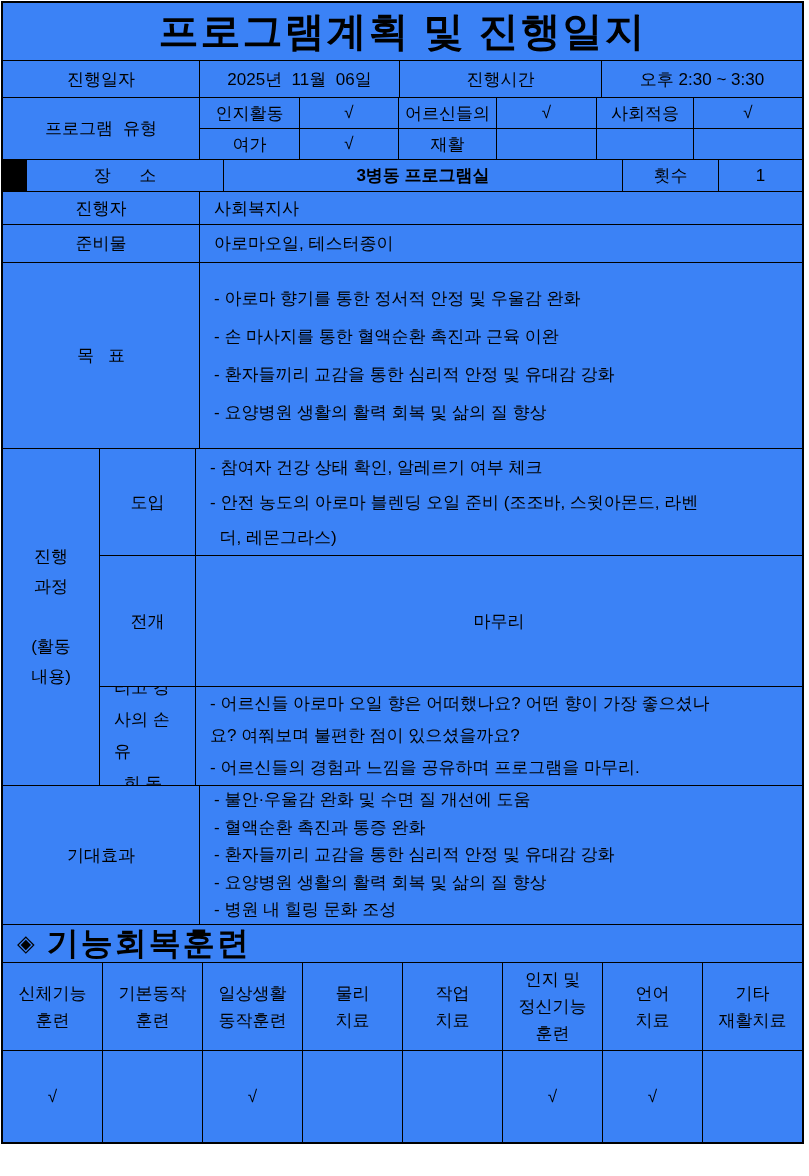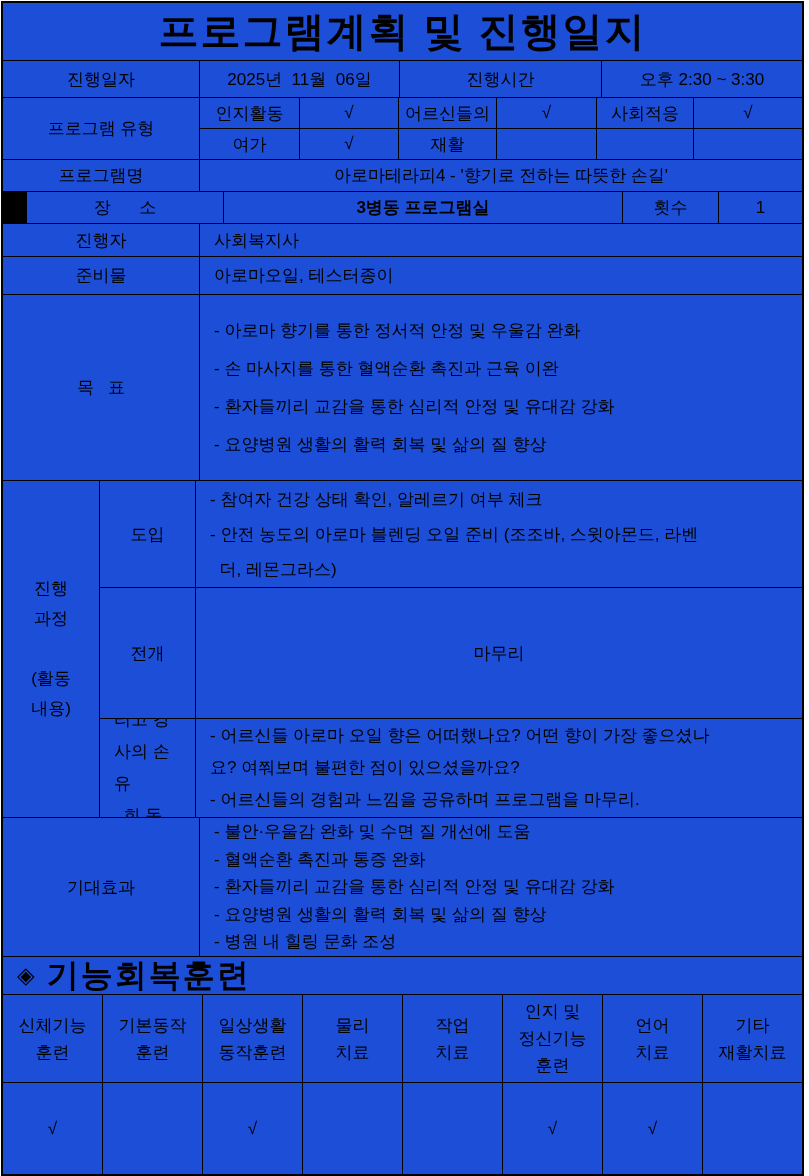--- a/index.html
+++ b/index.html
@@ -15,21 +15,21 @@
     border:2px solid #000;
     background:#000;
     display:flex;
     flex-direction:column;
     gap:1px;
   }
   .sec { display:grid; gap:1px; background:#000; }
 
   
   .c {
-    background:#1d4ed8;
+    background:#3b82f6;
     display:flex;
     align-items:center;
     justify-content:center;
     font-size:17px;
     text-align:center;
     white-space:pre-wrap;
     overflow:hidden;
   }
   .left {
     justify-content:flex-start;
@@ -38,21 +38,21 @@
     padding-right:20px;
   }
   .bold { font-weight:700; }
 
   
   .g-title   { grid-template-rows:57px; grid-template-columns:1fr; }
   .title-cell{ font-size:40px; font-weight:800; letter-spacing:2px; }
 
   .g-info    { grid-template-rows:36px; grid-template-columns:196px 199px 201px 1fr; }
 
-  .g-ptype   { grid-template-rows:30px 30px; grid-template-columns:196px 99px 98px 97px 99px 96px 1fr; }
+  .g-ptype   { grid-template-rows:30px 30px; grid-template-columns:196px 99px 98px 97px 99px 96px 1fr;font-family:Liberation Mono, monospace; }
   .rs2 { grid-row:1 / 3; }
 
   .g-pname   { grid-template-rows:31px; grid-template-columns:196px 1fr; }
   .g-place   { grid-template-rows:31px; grid-template-columns:196px 398px 95px 1fr;margin-left:24px; }
   .g-leader  { grid-template-rows:32px; grid-template-columns:196px 1fr; }
   .g-mat     { grid-template-rows:37px; grid-template-columns:196px 1fr; }
   .g-goal    { grid-template-rows:185px; grid-template-columns:196px 1fr; }
 
   .g-proc    { grid-template-rows:106px 130px 98px; grid-template-columns:96px 95px 1fr; }
   .rs3 { grid-row:1 / 4; }
@@ -99,24 +99,20 @@
     <div class="c">사회적응</div>
     <div class="c">√</div>
     <div class="c">여가</div>
     <div class="c">√</div>
     <div class="c">재활</div>
     <div class="c"></div>
     <div class="c"></div>
     <div class="c"></div>
   </div>
 
-  <div class="sec g-pname">
-    <div class="c">프로그램명</div>
-    <div class="c">아로마테라피4 - '향기로 전하는 따뜻한 손길'</div>
-  </div>
 
   <div class="sec g-place">
     <div class="c">장      소</div>
     <div class="c bold">3병동 프로그램실</div>
     <div class="c">횟수</div>
     <div class="c">1</div>
   </div>
 
   <div class="sec g-leader">
     <div class="c">진행자</div>

